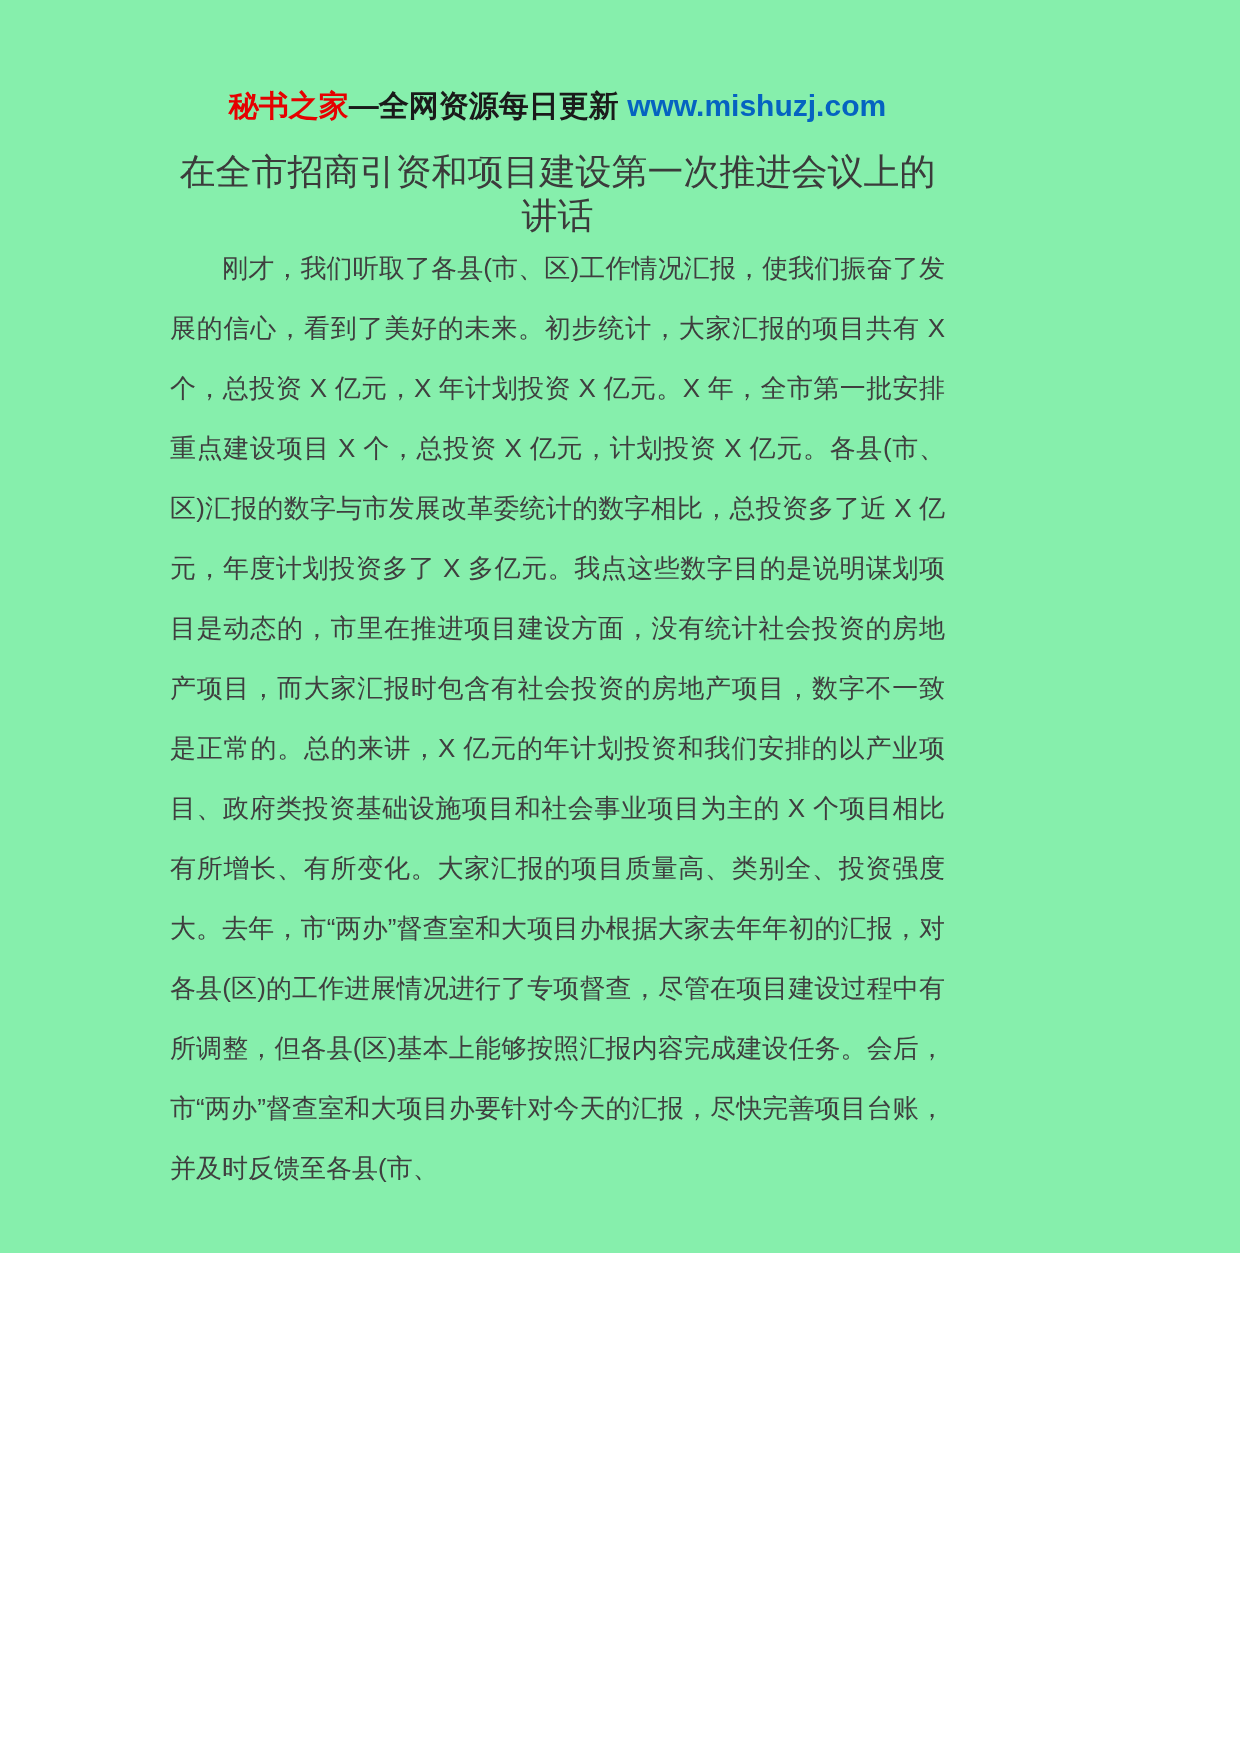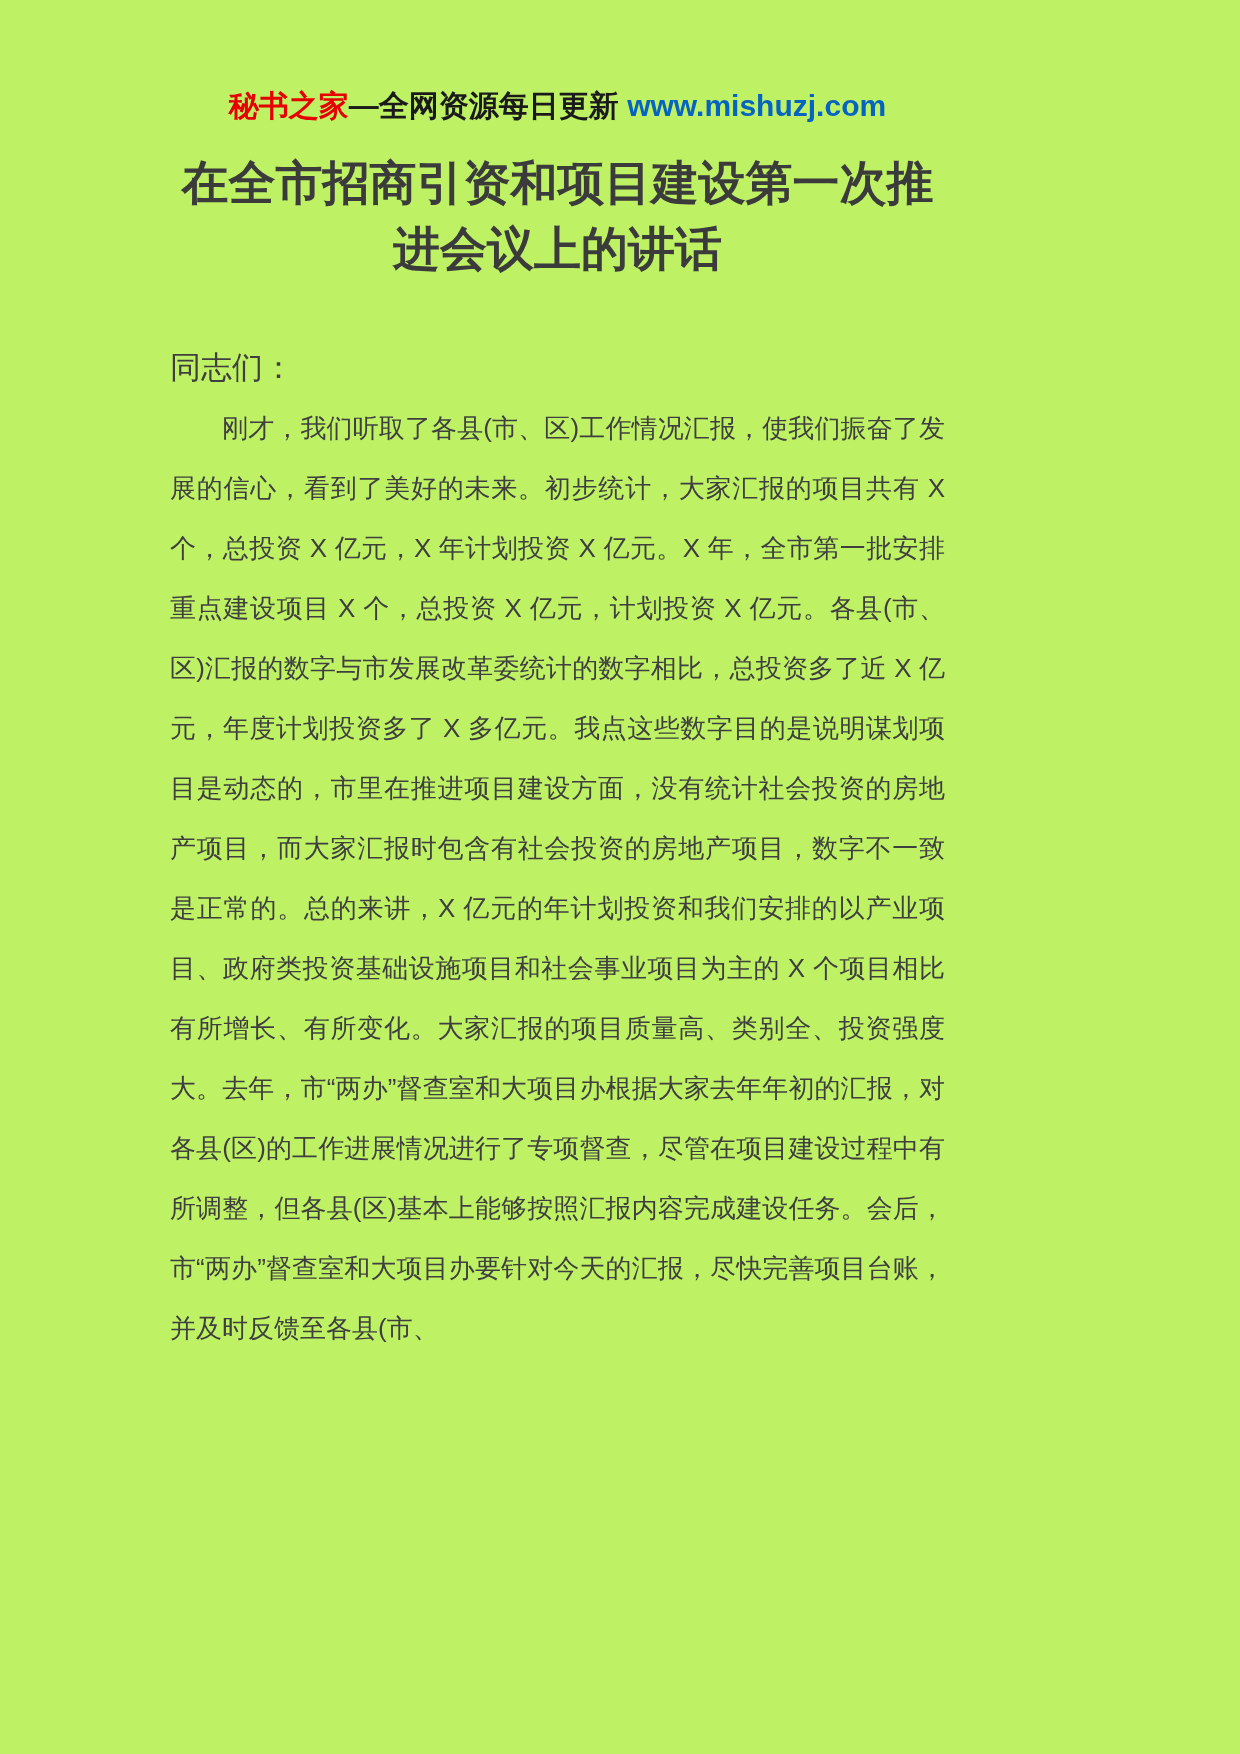--- a/index.html
+++ b/index.html
@@ -3,22 +3,22 @@
   <meta charset="utf-8">
   <style>
     html, body {
       margin: 0;
       padding: 0;
       background: #ffffff;
     }
     .page {
       position: relative;
       width: 1240px;
-      height: 1754px;
-      background: #bef264;
+      height: 1253px;
+      background: #86efac;
       box-sizing: border-box;
       padding: 86px 0 0 170px;
       font-family: "Liberation Sans", sans-serif;
       overflow: hidden;
     }
     .content {
       width: 775px;
     }
     .doc-header {
       text-align: center;
@@ -35,23 +35,23 @@
       color: #1a1a1a;
     }
     .url {
       color: #0563c1;
       text-decoration: none;
       cursor: pointer;
     }
     .doc-title {
       margin: 24px 0 0 0;
       text-align: center;
-      font-size: 47px;
-      line-height: 66px;
-      font-weight: 700;
+      font-size: 36px;
+      line-height: 44px;
+      font-weight: 400;
       color: #3b3b3b;
     }
     .salutation {
       margin: 56px 0 0 0;
       font-size: 31px;
       line-height: 60px;
       color: #3f3f3f;
     }
     .para {
       margin: 0;
@@ -65,18 +65,17 @@
 </head>
 <body>
 
 <div class="page">
   <div class="content">
 
     <div class="doc-header"><span class="brand">秘书之家</span><span class="tagline">—全网资源每日更新 </span><a class="url">www.mishuzj.com</a></div>
 
     <h1 class="doc-title">在全市招商引资和项目建设第一次推进会议上的讲话</h1>
 
-    <p class="salutation">同志们：</p>
 
     <p class="para">刚才，我们听取了各县(市、区)工作情况汇报，使我们振奋了发展的信心，看到了美好的未来。初步统计，大家汇报的项目共有 X 个，总投资 X 亿元，X 年计划投资 X 亿元。X 年，全市第一批安排重点建设项目 X 个，总投资 X 亿元，计划投资 X 亿元。各县(市、区)汇报的数字与市发展改革委统计的数字相比，总投资多了近 X 亿元，年度计划投资多了 X 多亿元。我点这些数字目的是说明谋划项目是动态的，市里在推进项目建设方面，没有统计社会投资的房地产项目，而大家汇报时包含有社会投资的房地产项目，数字不一致是正常的。总的来讲，X 亿元的年计划投资和我们安排的以产业项目、政府类投资基础设施项目和社会事业项目为主的 X 个项目相比有所增长、有所变化。大家汇报的项目质量高、类别全、投资强度大。去年，市“两办”督查室和大项目办根据大家去年年初的汇报，对各县(区)的工作进展情况进行了专项督查，尽管在项目建设过程中有所调整，但各县(区)基本上能够按照汇报内容完成建设任务。会后，市“两办”督查室和大项目办要针对今天的汇报，尽快完善项目台账，并及时反馈至各县(市、</p>
 
   </div>
 </div>
 
 </body></html>

